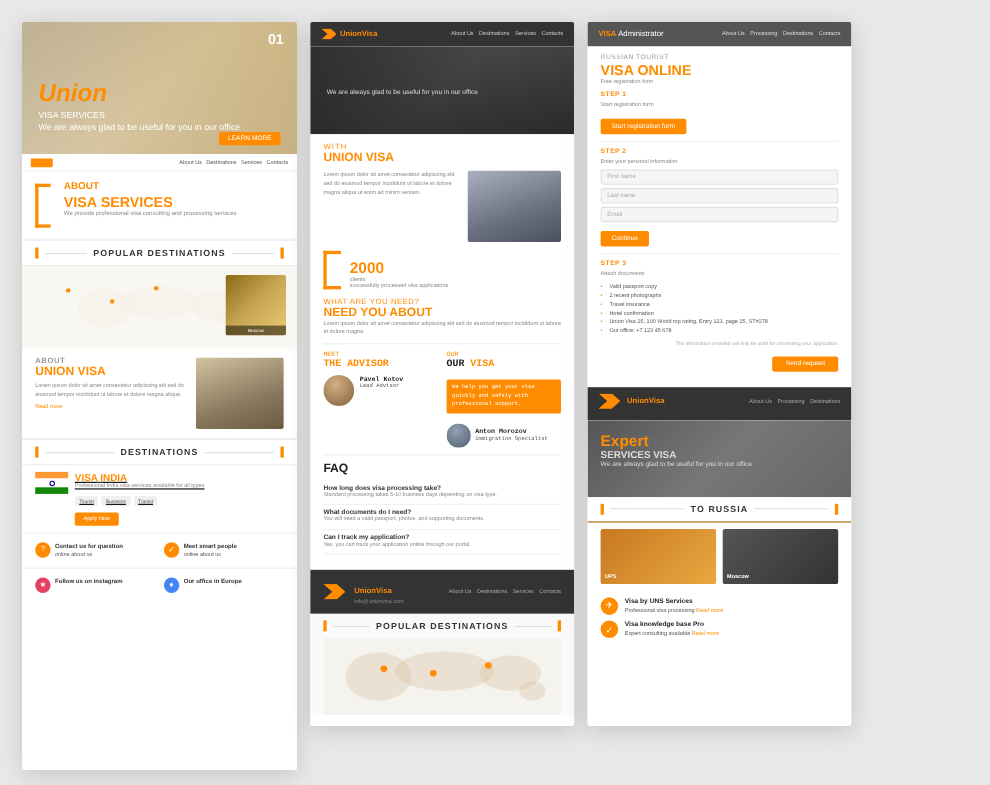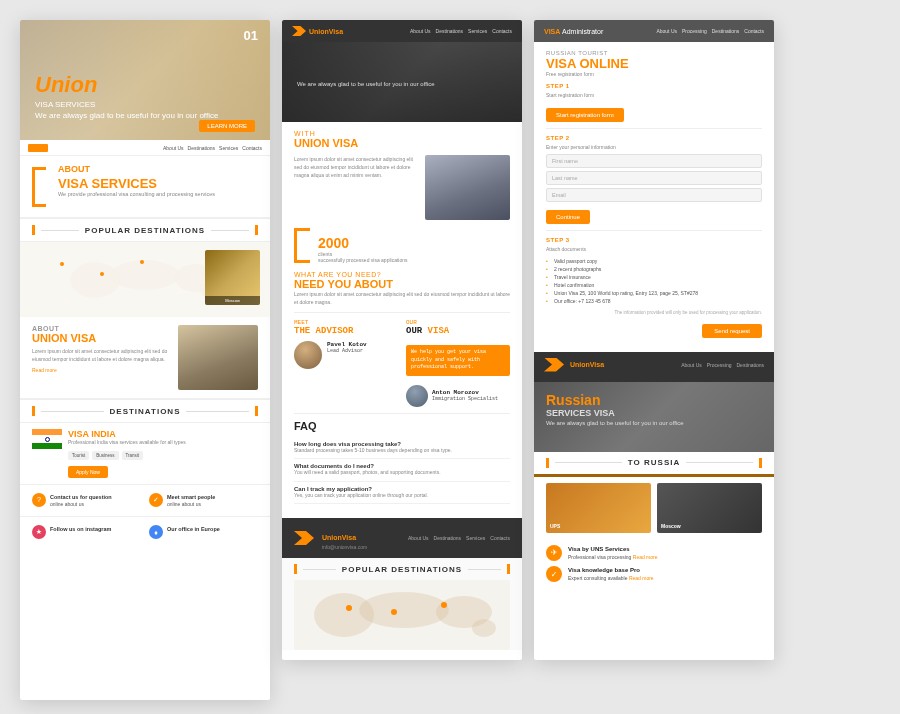--- a/index.html
+++ b/index.html
@@ -323,20 +323,21 @@
       width: 100%;
       height: 100%;
       background: linear-gradient(160deg, #d4c4a0 0%, #8a7a60 60%, #6a5a40 100%);
     }
 
     
     .india-section {
       display: flex;
       gap: 6px;
       padding: 6px 12px;
+      text-decoration: underline;
     }
 
     .flag-box {
       width: 30px;
       height: 20px;
       flex-shrink: 0;
     }
 
     .india-flag {
       width: 30px;
@@ -956,21 +957,21 @@
       color: #ddd;
       margin-top: 2px;
     }
 
     
     .to-russia-header {
       display: flex;
       align-items: center;
       gap: 6px;
       padding: 6px 12px;
-      border-bottom: 3px solid #a16207;
+      border-bottom: 1px solid #a16207;
     }
 
     
     .cards-row {
       display: flex;
       gap: 6px;
       padding: 6px 12px;
     }
 
     .dest-card-sm {
@@ -1407,21 +1408,21 @@
           <span class="right-footer-link">About Us</span>
           <span class="right-footer-link">Processing</span>
           <span class="right-footer-link">Destinations</span>
         </div>
       </div>
     </div>
 
     <div class="russian-hero">
       <div class="russian-hero-bg"></div>
       <div class="russian-hero-overlay">
-        <div class="russian-title">Russian</div>
+        <div class="russian-title">Expert</div>
         <div style="font-size:9px;color:#ddd;font-weight:bold;">SERVICES VISA</div>
         <div class="russian-subtitle">We are always glad to be useful for you in our office</div>
       </div>
     </div>
 
     <div class="to-russia-header">
       <div class="dest-accent"></div>
       <div class="dest-line"></div>
       <span class="dest-title">TO RUSSIA</span>
       <div class="dest-line"></div>

